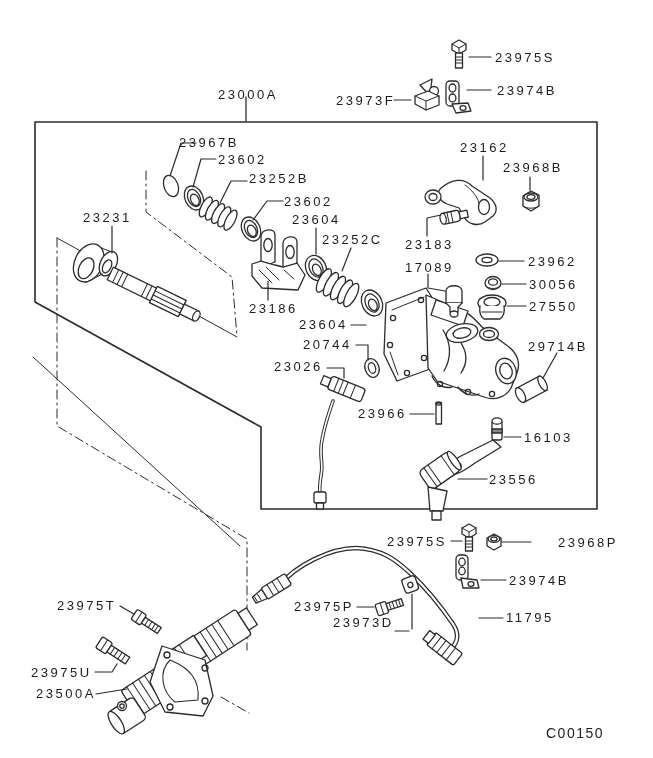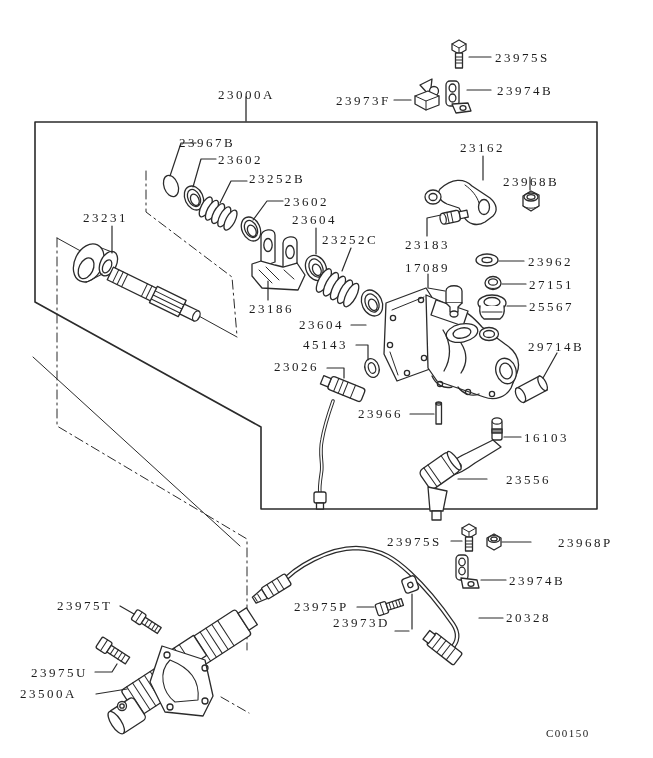--- a/index.html
+++ b/index.html
@@ -1,21 +1,21 @@
 <!DOCTYPE html>
 <html><head>
 <meta charset="utf-8">
 <style>
   html,body{margin:0;padding:0;background:#fff;}
   #stage{position:relative;width:653px;height:758px;background:#ffffff;overflow:hidden;
-         font-family:Liberation Serif, serif;}
+         font-family:Liberation Sans, sans-serif;}
   #art{position:absolute;left:0;top:0;}
   .part-label{position:absolute;font-size:13px;letter-spacing:2.5px;color:#1c1c1c;
               white-space:nowrap;line-height:13px;}
-  .code-label{position:absolute;font-size:11px;letter-spacing:1.5px;color:#1c1c1c;
+  .code-label{position:absolute;font-size:14px;letter-spacing:1.5px;color:#1c1c1c;
               white-space:nowrap;line-height:11px;text-align:right;}
 </style>
 </head>
 <body>
 
 <div id="stage">
 
 <svg id="art" width="653" height="758" viewBox="0 0 653 758" fill="none" stroke="#2b2b2b" stroke-width="1.3" stroke-linecap="round" stroke-linejoin="round">
 
   <g>
@@ -342,38 +342,38 @@
 <div class="part-label" style="left:497px;top:84px">23974B</div>
 <div class="part-label" style="left:218px;top:88px">23000A</div>
 <div class="part-label" style="left:179px;top:136px">23967B</div>
 <div class="part-label" style="left:218px;top:153px">23602</div>
 <div class="part-label" style="left:249px;top:172px">23252B</div>
 <div class="part-label" style="left:284px;top:195px">23602</div>
 <div class="part-label" style="left:292px;top:213px">23604</div>
 <div class="part-label" style="left:322px;top:233px">23252C</div>
 <div class="part-label" style="left:83px;top:211px">23231</div>
 <div class="part-label" style="left:460px;top:141px">23162</div>
-<div class="part-label" style="left:503px;top:175px">23968B</div>
+<div class="part-label" style="left:503px;top:161px">23968B</div>
 <div class="part-label" style="left:405px;top:238px">23183</div>
 <div class="part-label" style="left:405px;top:261px">17089</div>
 <div class="part-label" style="left:528px;top:255px">23962</div>
-<div class="part-label" style="left:529px;top:278px">27151</div>
-<div class="part-label" style="left:529px;top:300px">25567</div>
+<div class="part-label" style="left:529px;top:278px">30056</div>
+<div class="part-label" style="left:529px;top:300px">27550</div>
 <div class="part-label" style="left:249px;top:302px">23186</div>
 <div class="part-label" style="left:299px;top:318px">23604</div>
-<div class="part-label" style="left:303px;top:338px">45143</div>
+<div class="part-label" style="left:303px;top:338px">20744</div>
 <div class="part-label" style="left:274px;top:360px">23026</div>
 <div class="part-label" style="left:528px;top:340px">29714B</div>
 <div class="part-label" style="left:358px;top:407px">23966</div>
 <div class="part-label" style="left:524px;top:431px">16103</div>
-<div class="part-label" style="left:506px;top:473px">23556</div>
+<div class="part-label" style="left:489px;top:473px">23556</div>
 <div class="part-label" style="left:387px;top:535px">23975S</div>
 <div class="part-label" style="left:558px;top:536px">23968P</div>
 <div class="part-label" style="left:509px;top:574px">23974B</div>
 <div class="part-label" style="left:294px;top:600px">23975P</div>
 <div class="part-label" style="left:333px;top:616px">23973D</div>
-<div class="part-label" style="left:506px;top:611px">20328</div>
+<div class="part-label" style="left:506px;top:611px">11795</div>
 <div class="part-label" style="left:57px;top:599px">23975T</div>
 <div class="part-label" style="left:31px;top:666px">23975U</div>
-<div class="part-label" style="left:20px;top:687px">23500A</div>
+<div class="part-label" style="left:36px;top:687px">23500A</div>
 <div class="code-label" style="left:546px;top:728px">C00150</div>
 
 </div>
 
 </body></html>

